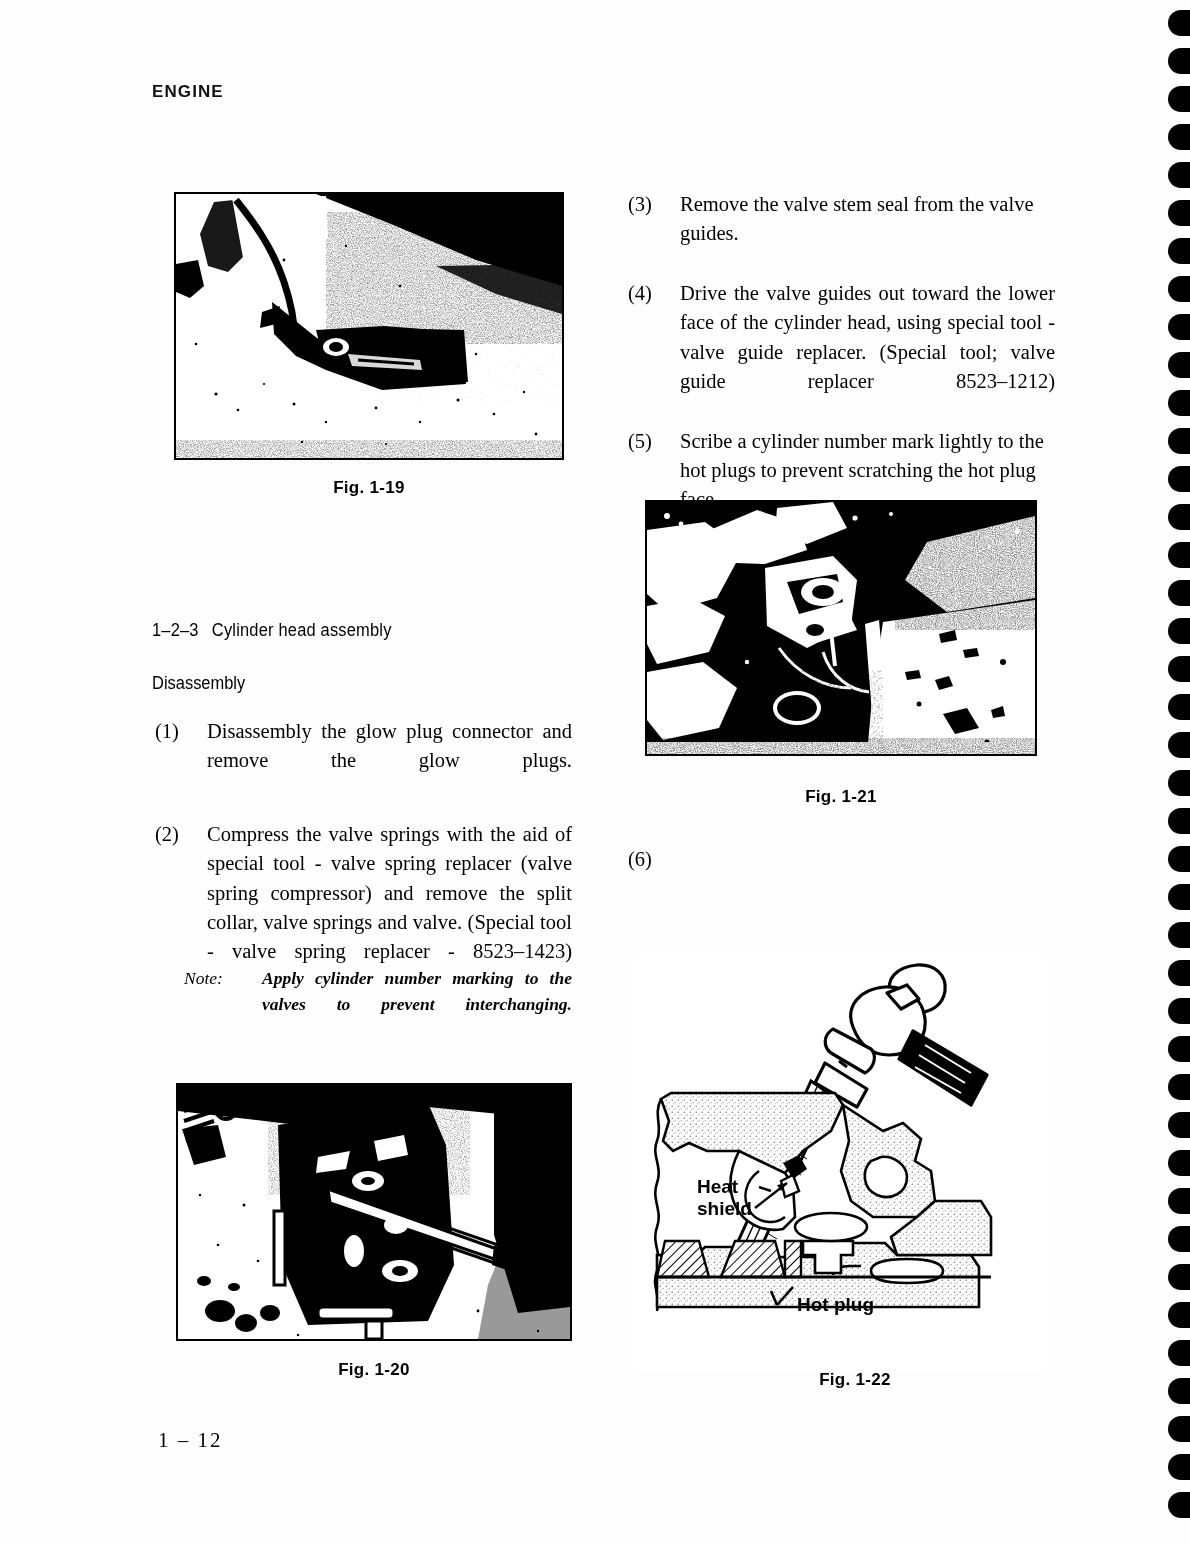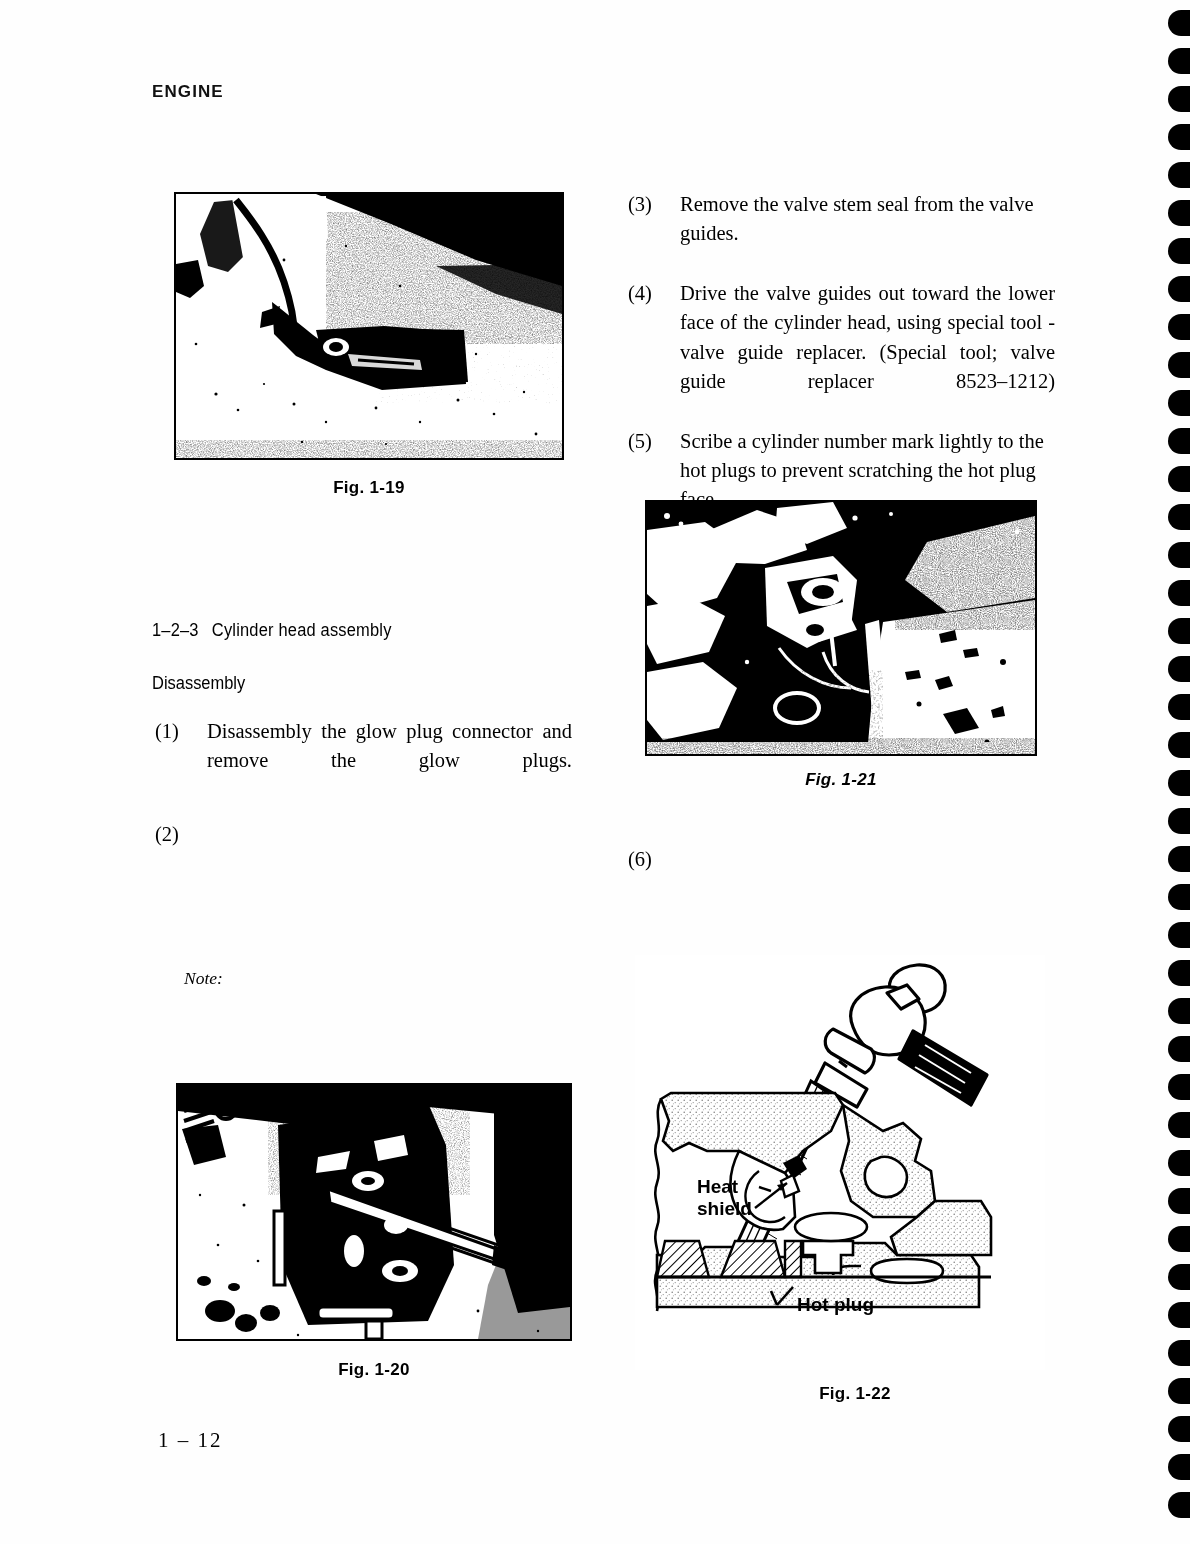--- a/index.html
+++ b/index.html
@@ -235,25 +235,27 @@
 
     <div style="position:absolute; left:0px; top:527px; width:420px;">
 
       <div class="step" style="margin-bottom:16px;">
         <span class="step-num">(1)</span>
         <span class="step-body">Disassembly the glow plug connector and remove the glow plugs.</span>
       </div>
 
       <div class="step">
         <span class="step-num">(2)</span>
+        <span class="step-body">Compress the valve springs with the aid of special tool - valve spring replacer (valve spring compressor) and remove the split collar, valve springs and valve. (Special tool - valve spring replacer - 8523–1423)</span>
       </div>
     </div>
 
     <div class="note" style="position:absolute; left:0px; top:776px; width:420px;">
       <span class="note-label">Note:</span>
+      <span class="note-body">Apply cylinder number marking to the valves to prevent interchanging.</span>
     </div>
 
     <div class="figure" style="left:24px; top:893px; width:396px;">
       <div class="photo-frame" style="width:392px; height:254px;">
         <svg viewBox="0 0 392 254" width="392" height="254" preserveAspectRatio="none">
           <defs>
             <filter id="grain20" x="0" y="0" width="100%" height="100%">
               <feTurbulence type="fractalNoise" baseFrequency="0.9" numOctaves="3" seed="3"></feTurbulence>
               <feColorMatrix type="matrix" values="0 0 0 0 0  0 0 0 0 0  0 0 0 0 0  1 0 0 0 -0.42"></feColorMatrix>
             </filter>
@@ -421,21 +423,21 @@
             <circle cx="370" cy="30" r="2.4"></circle>
               <circle cx="100" cy="160" r="2.2"></circle>
           </g>
 
           <rect x="0" y="240" width="388" height="12" fill="#ffffff"></rect>
           <g filter="url(#grain21)">
             <rect x="0" y="236" width="388" height="16" fill="#000"></rect>
           </g>
         </svg>
       </div>
-      <div class="caption" style="margin-top:14px;font-style:italic;">Fig. 1-21</div>
+      <div class="caption" style="margin-top:31px;">Fig. 1-21</div>
     </div>
 
     <div style="position:absolute; left:0px; top:655px; width:430px;">
       <div class="step">
         <span class="step-num">(6)</span>
       </div>
     </div>
 
     <div class="figure" style="left:10px; top:765px; width:410px;">
       <div style="width:410px; height:415px;">
@@ -538,21 +540,21 @@
           <text x="62" y="260" font-family="Liberation Sans, DejaVu Sans, sans-serif" font-size="19" font-weight="700" fill="#000">shield</text>
           <path d="M124 232 L136 236" stroke="#000" stroke-width="2.4" fill="none"></path>
           <path d="M120 253 L152 228" stroke="#000" stroke-width="2.4" fill="none"></path>
           <polygon points="152,228 142,230 146,236" fill="#000"></polygon>
 
           <path d="M142 350 L158 332" stroke="#000" stroke-width="2.6" fill="none"></path>
           <path d="M142 350 L136 336" stroke="#000" stroke-width="2.6" fill="none"></path>
           <text x="162" y="356" font-family="Liberation Sans, DejaVu Sans, sans-serif" font-size="19" font-weight="700" fill="#000">Hot plug</text>
         </svg>
       </div>
-      <div class="caption" style="margin-top:14px; margin-left:30px;">Fig. 1-22</div>
+      <div class="caption" style="margin-top:0; margin-left:30px;">Fig. 1-22</div>
     </div>
   </div>
 
   <div id="folio">1 – 12</div>
 
   <div id="binding">
       <div class="hole" style="top: 10px;"></div>
       <div class="hole" style="top: 48px;"></div>
       <div class="hole" style="top: 86px;"></div>
       <div class="hole" style="top: 124px;"></div>

